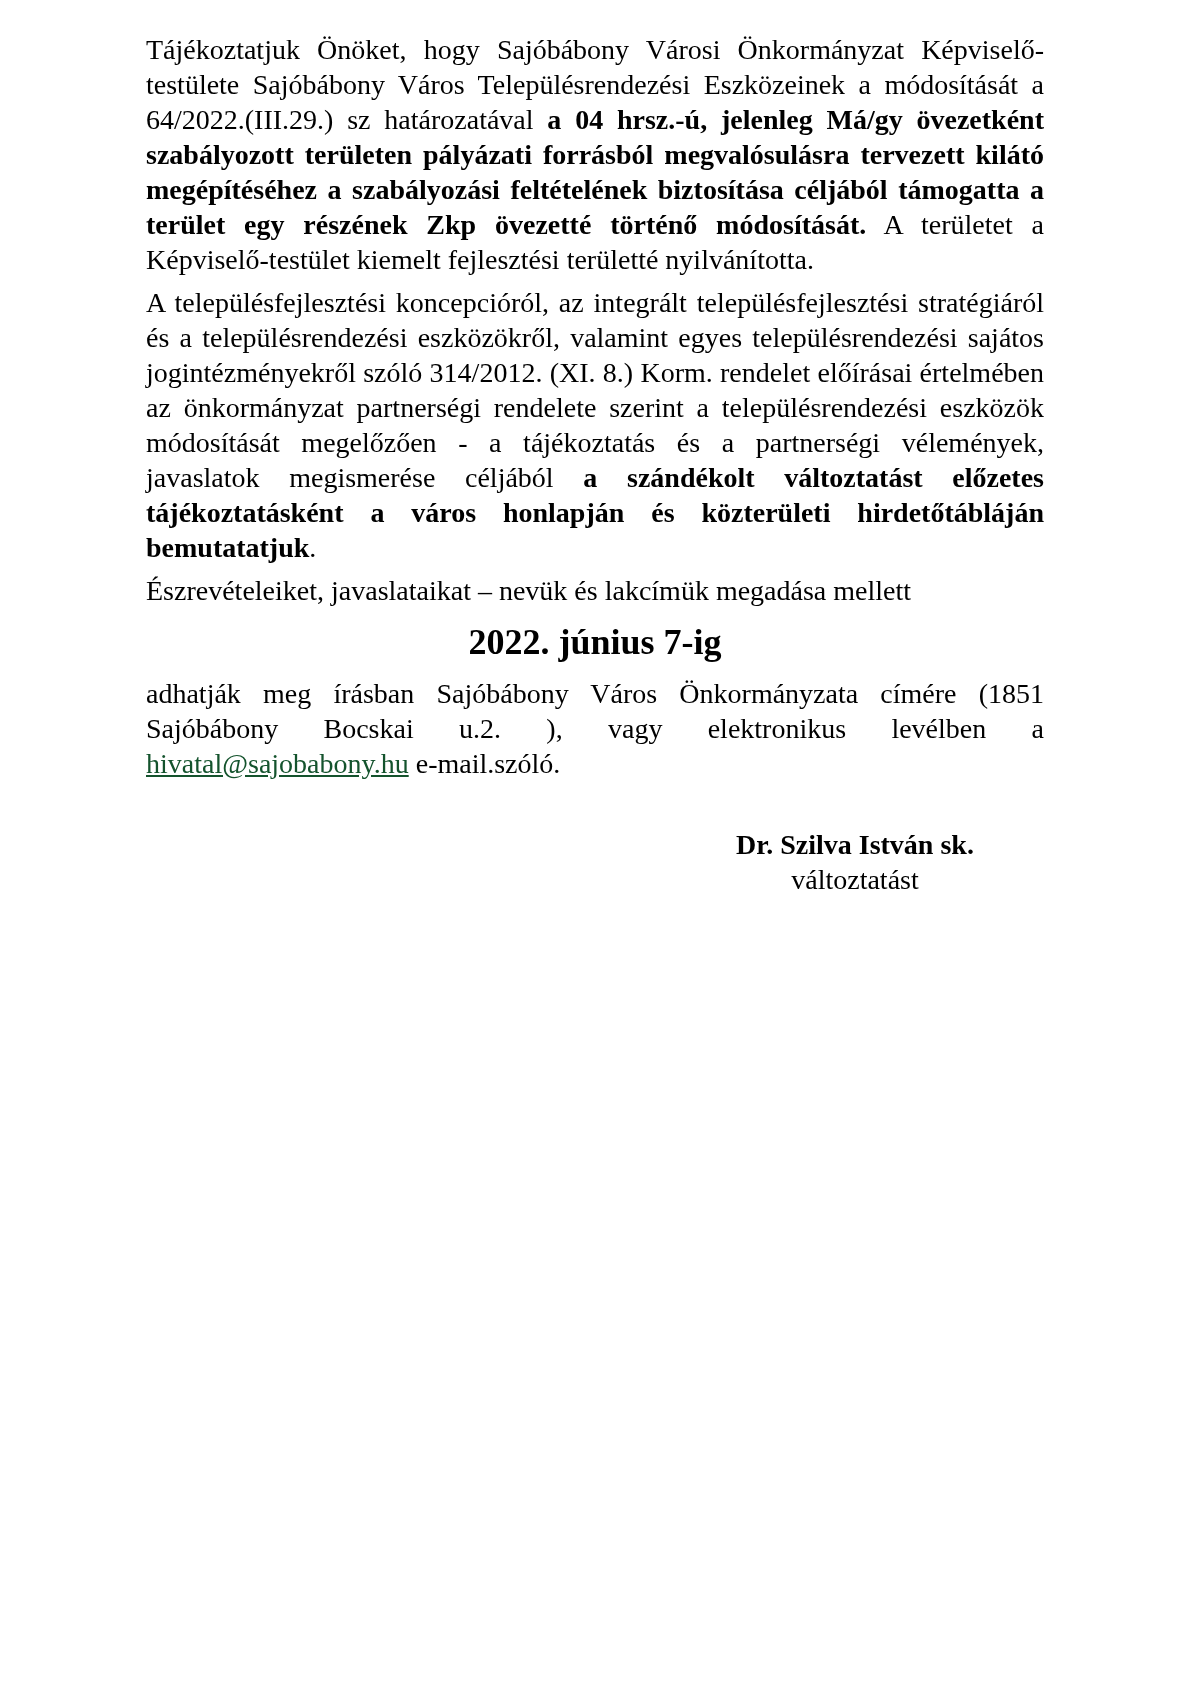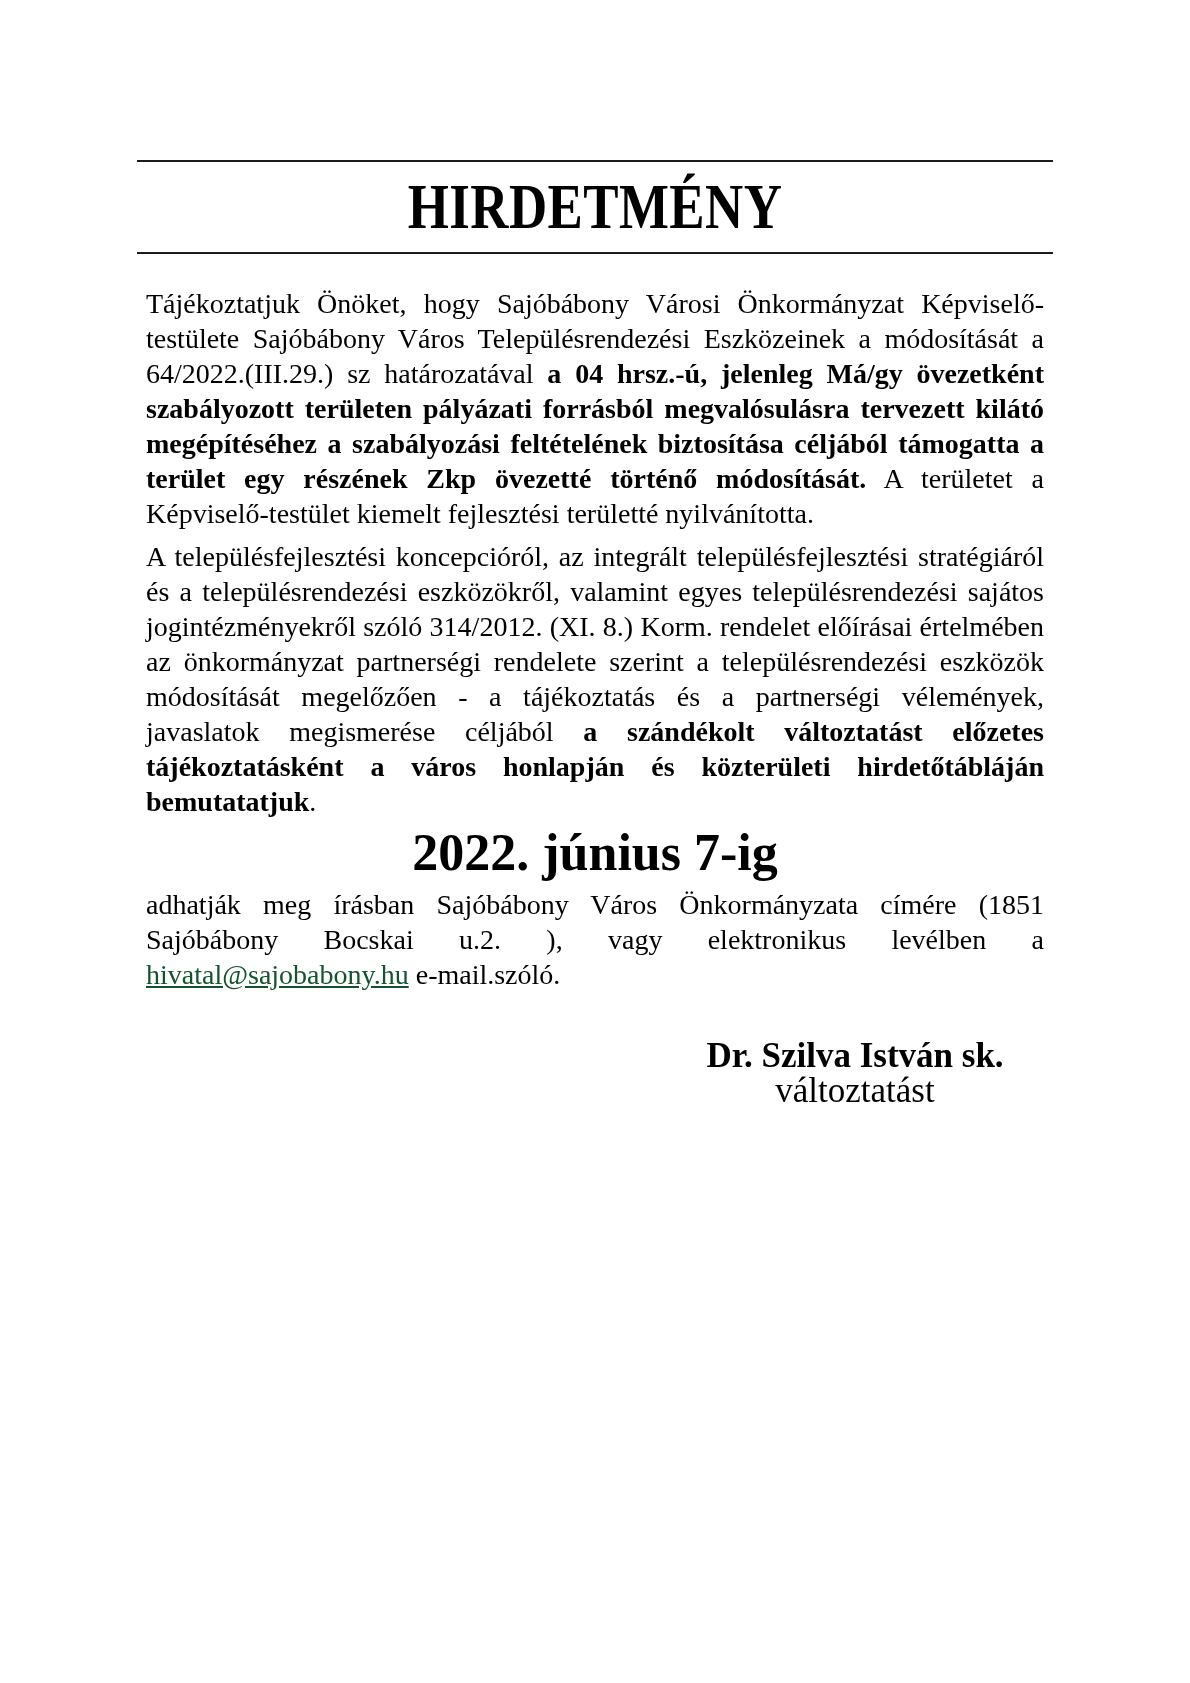--- a/index.html
+++ b/index.html
@@ -45,50 +45,46 @@
   .b { font-weight: bold; }
   .link {
     color: #14532d;
     text-decoration: underline;
     cursor: pointer;
   }
   .deadline {
     text-align: right;
     text-align-last: center;
     font-weight: bold;
-    font-size: 52px;
+    font-size: 36px;
     line-height: 52px;
   }
   .dateline {
     margin-top: 35px !important;
   }
   .signature {
     margin-top: 46px;
     margin-left: 567px;
     width: 300px;
     text-align: center;
-    font-size: 35px;
+    font-size: 28px;
     line-height: 35px;
   }
   .sig-name { font-weight: bold; }
 </style>
 </head>
 <body>
 
 <div class="page">
 
-  <div class="head">
-    <div class="rule"></div>
-    <h1 class="title">HIRDETMÉNY</h1>
-    <div class="rule"></div>
-  </div>
 
   <div class="content">
     <p><span>Tájékoztatjuk Önöket, hogy Sajóbábony Városi Önkormányzat Képviselő-testülete Sajóbábony Város Településrendezési Eszközeinek a módosítását a 64/2022.(III.29.) sz határozatával </span><span class="b">a 04 hrsz.-ú, jelenleg Má/gy övezetként szabályozott területen pályázati forrásból megvalósulásra tervezett kilátó megépítéséhez a szabályozási feltételének biztosítása céljából támogatta a terület egy részének Zkp övezetté történő módosítását.</span><span> A területet a Képviselő-testület kiemelt fejlesztési területté nyilvánította.</span></p>
     <p><span>A településfejlesztési koncepcióról, az integrált településfejlesztési stratégiáról és a településrendezési eszközökről, valamint egyes településrendezési sajátos jogintézményekről szóló 314/2012. (XI. 8.) Korm. rendelet előírásai értelmében az önkormányzat partnerségi rendelete szerint a településrendezési eszközök módosítását megelőzően - a tájékoztatás és a partnerségi vélemények, javaslatok megismerése céljából </span><span class="b">a szándékolt változtatást előzetes tájékoztatásként a város honlapján és közterületi hirdetőtábláján bemutatatjuk</span><span>.</span></p>
+    <p>Észrevételeiket, javaslataikat – nevük és lakcímük megadása mellett</p>
     <p class="deadline">2022. június 7-ig</p>
     <p><span>adhatják meg írásban Sajóbábony Város Önkormányzata címére (1851 Sajóbábony Bocskai u.2. ), vagy elektronikus levélben a </span><a class="link" href="#">hivatal@sajobabony.hu</a><span> e-mail.szóló.</span></p>
 
     <div class="signature">
       <div class="sig-name">Dr. Szilva István sk.</div>
       <div class="sig-title">változtatást</div>
     </div>
   </div>
 
 </div>

